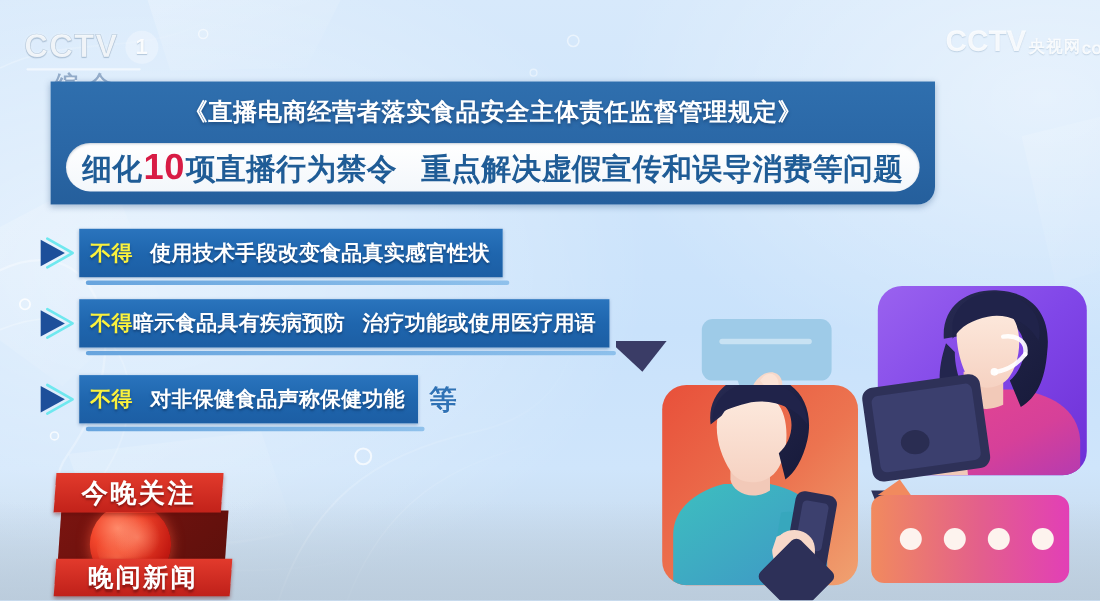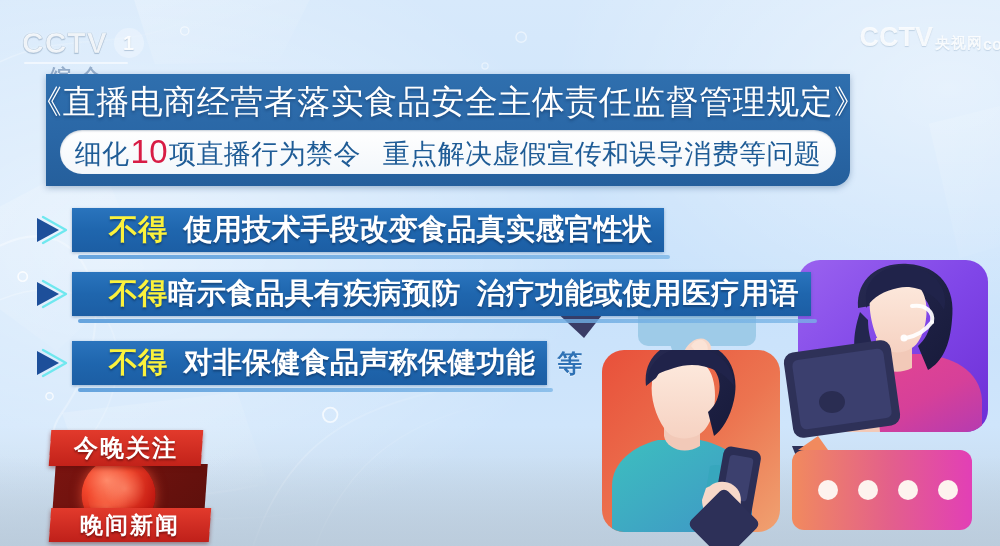--- a/index.html
+++ b/index.html
@@ -70,54 +70,54 @@
   
   .title-banner{
     position:absolute;left:46px;top:74px;width:804px;height:112px;
     background:linear-gradient(180deg,#2f6fae 0%,#2a67a6 55%,#255f9c 100%);
     border-radius:0 0 16px 0;
     box-shadow:0 2px 6px rgba(40,80,130,.35);
   }
   .title-text{
     position:absolute;left:0;right:0;top:4px;height:48px;
     display:flex;align-items:center;justify-content:center;
-    color:#ffffff;font-size:33px;font-weight:normal;letter-spacing:.5px;
+    color:#ffffff;font-size:22px;font-weight:bold;letter-spacing:.5px;
     text-shadow:0 2px 3px rgba(10,40,80,.45);
     white-space:nowrap;
   }
   .subtitle-pill{
     position:absolute;left:14px;top:56px;width:776px;height:44px;
     background:linear-gradient(180deg,#ffffff 0%,#f3f7fb 100%);
     border-radius:22px;
     display:flex;align-items:center;justify-content:center;
     box-shadow:0 1px 2px rgba(20,50,90,.25) inset;
   }
   .subtitle-text{
-    font-size:27px;font-weight:normal;color:#1f5c96;white-space:nowrap;letter-spacing:.4px;
+    font-size:27px;font-weight:bold;color:#1f5c96;white-space:nowrap;letter-spacing:.4px;
   }
   .subtitle-text .num{color:#d81c45;font-size:33px;padding:0 1px;}
   .subtitle-text .gap{display:inline-block;width:22px;}
 
   
   .bullet{position:absolute;display:flex;align-items:center;}
   .bullet .arrow{
     position:relative;width:34px;height:30px;flex:0 0 34px;margin-right:4px;
   }
   .bullet-box{
     position:relative;height:44px;
     background:linear-gradient(180deg,#2a74bd 0%,#1f66ae 50%,#1c5ea4 100%);
     display:flex;align-items:center;padding:0 12px 0 10px;
     box-shadow:0 1px 3px rgba(30,70,120,.35);
   }
   .bullet-box::after{
     content:"";position:absolute;left:6px;right:-6px;bottom:-7px;height:4px;
     background:linear-gradient(90deg,rgba(96,160,220,.95),rgba(120,180,230,.75));
     border-radius:2px;
   }
-  .bullet-txt{font-size:29px;font-weight:bold;white-space:nowrap;letter-spacing:.3px;margin-left:27px;}
+  .bullet-txt{font-size:19px;font-weight:bold;white-space:nowrap;letter-spacing:.3px;}
   .bullet-txt .hl{color:#fbf23c;text-shadow:0 2px 2px rgba(10,40,80,.5);}
   .bullet-txt .wt{color:#ffffff;text-shadow:0 2px 2px rgba(10,40,80,.5);}
   .bullet-txt .sp{display:inline-block;width:16px;}
   .bullet-suffix{
     margin-left:10px;font-size:25px;font-weight:bold;color:#2f72b5;
     text-shadow:0 1px 0 rgba(255,255,255,.6);
   }
 
   #bullet1{left:34px;top:208px;}
   #bullet2{left:34px;top:272px;}

